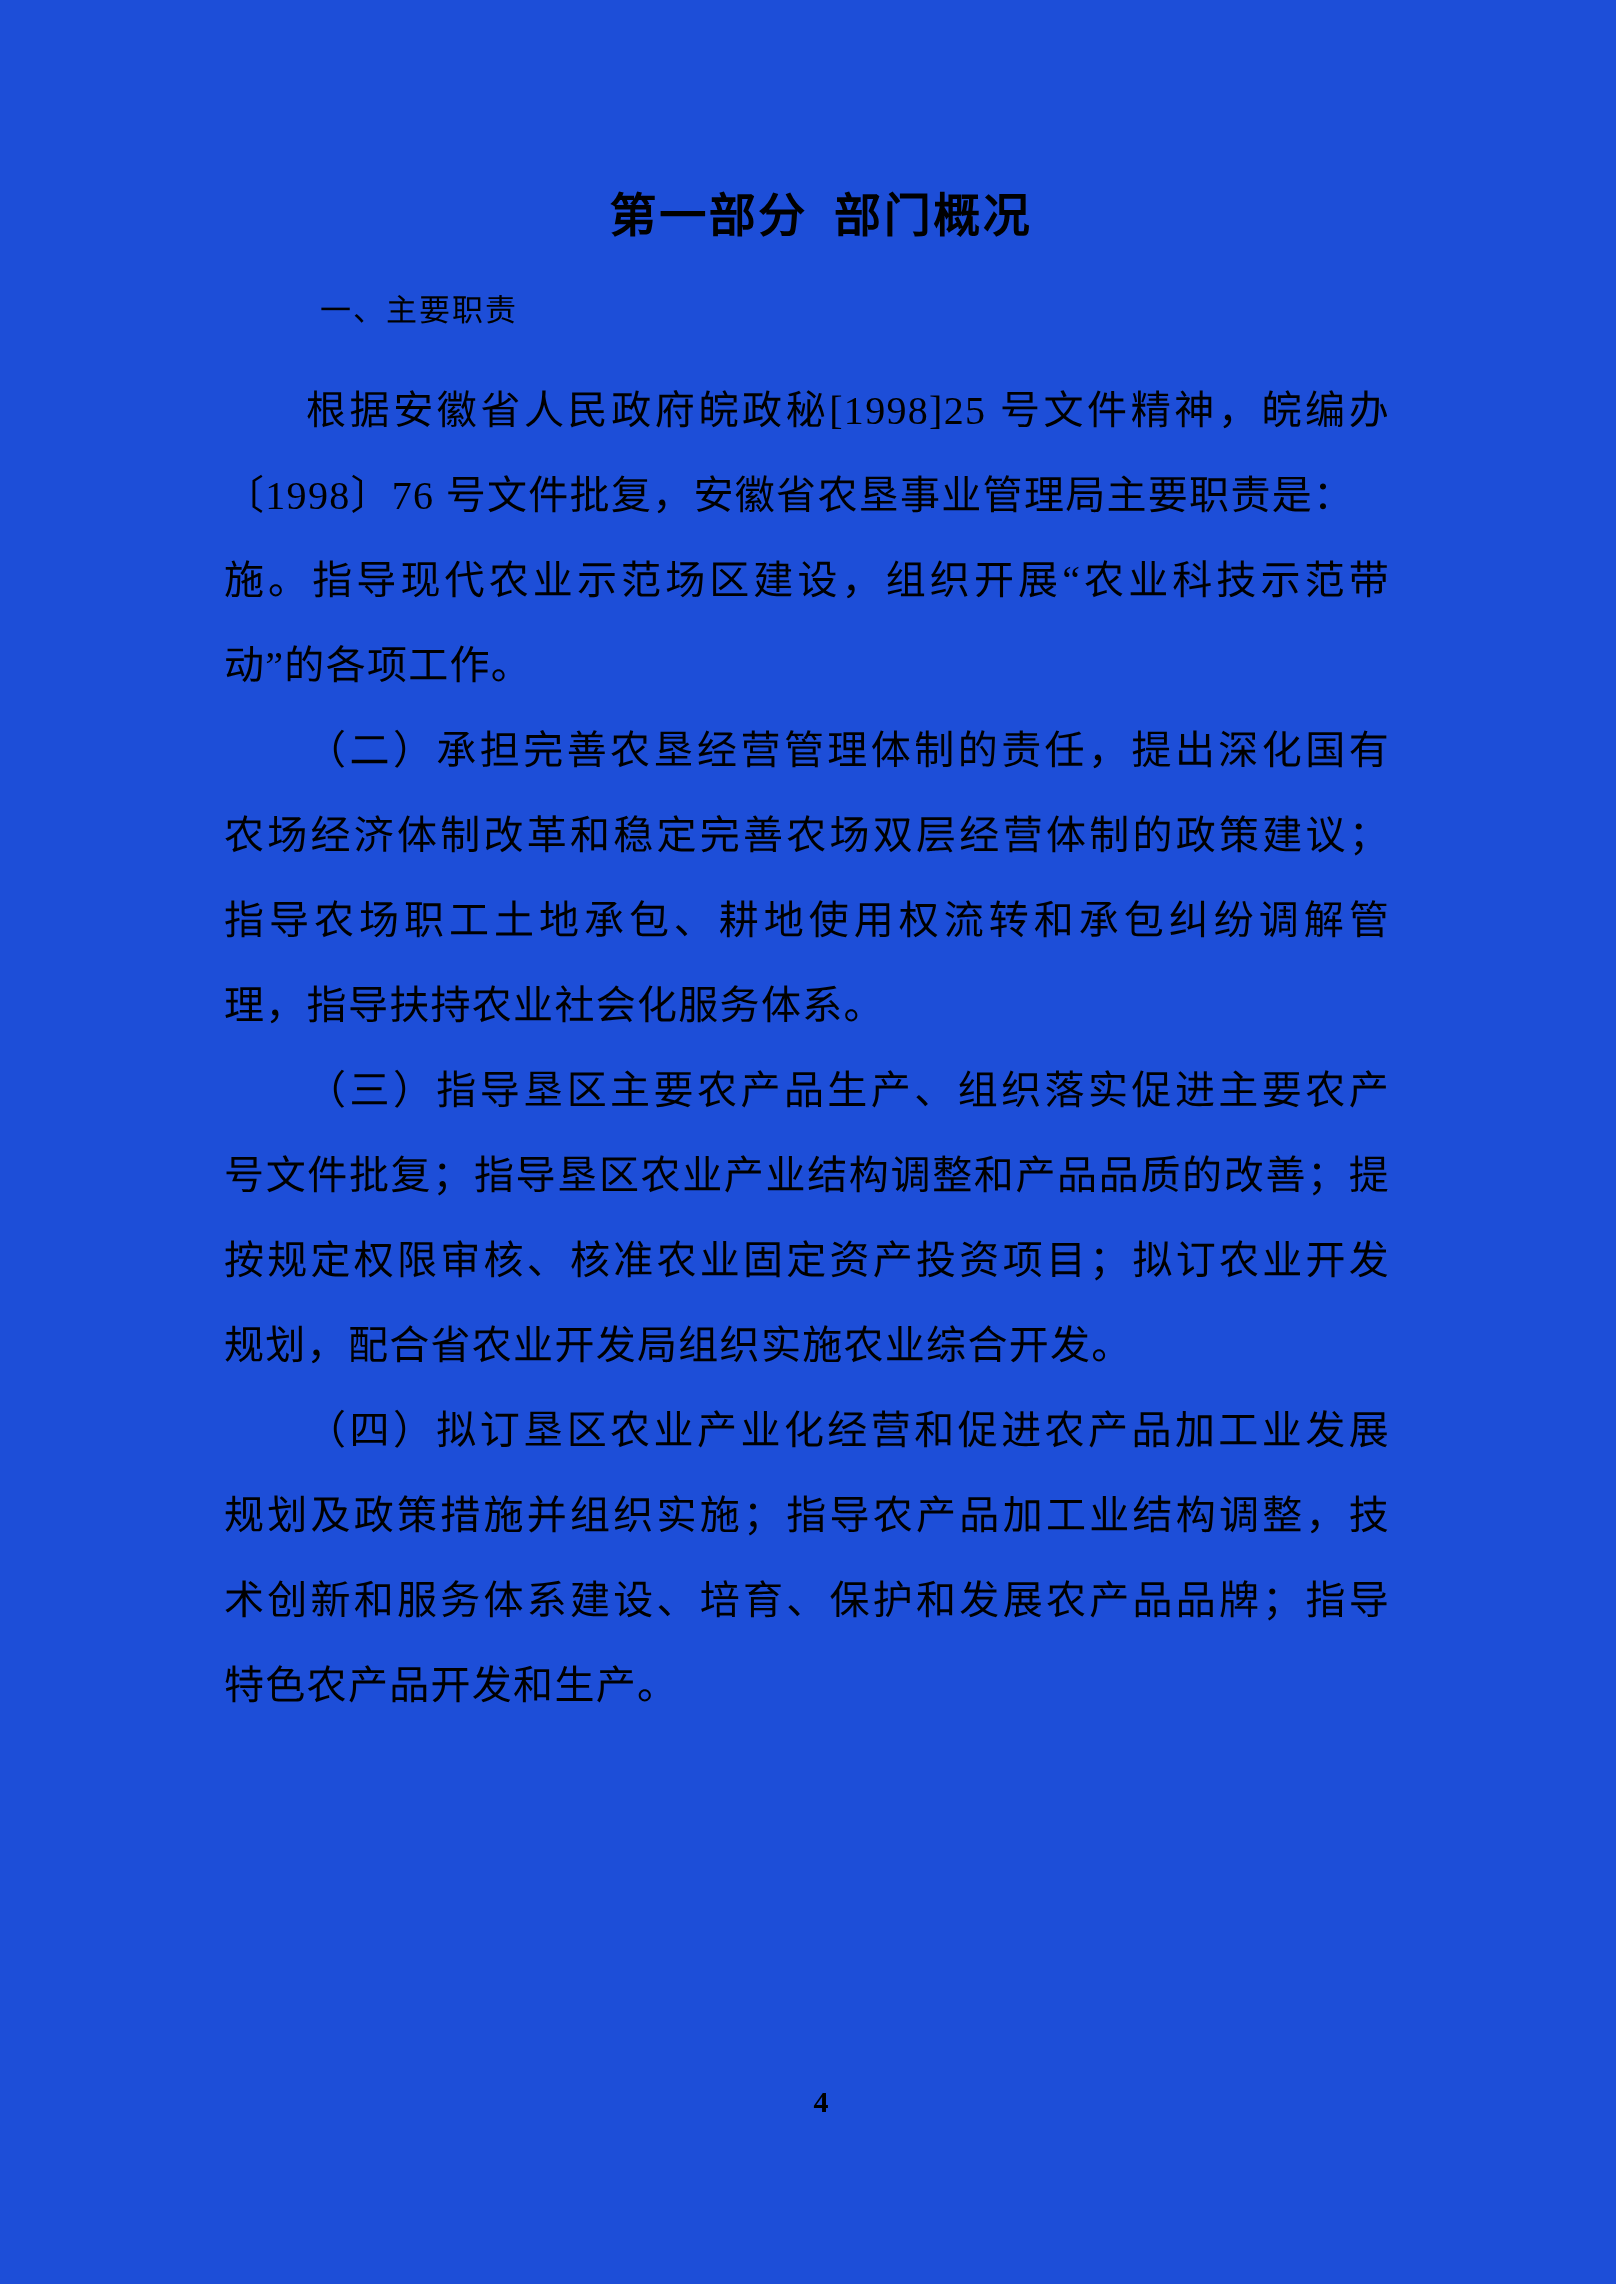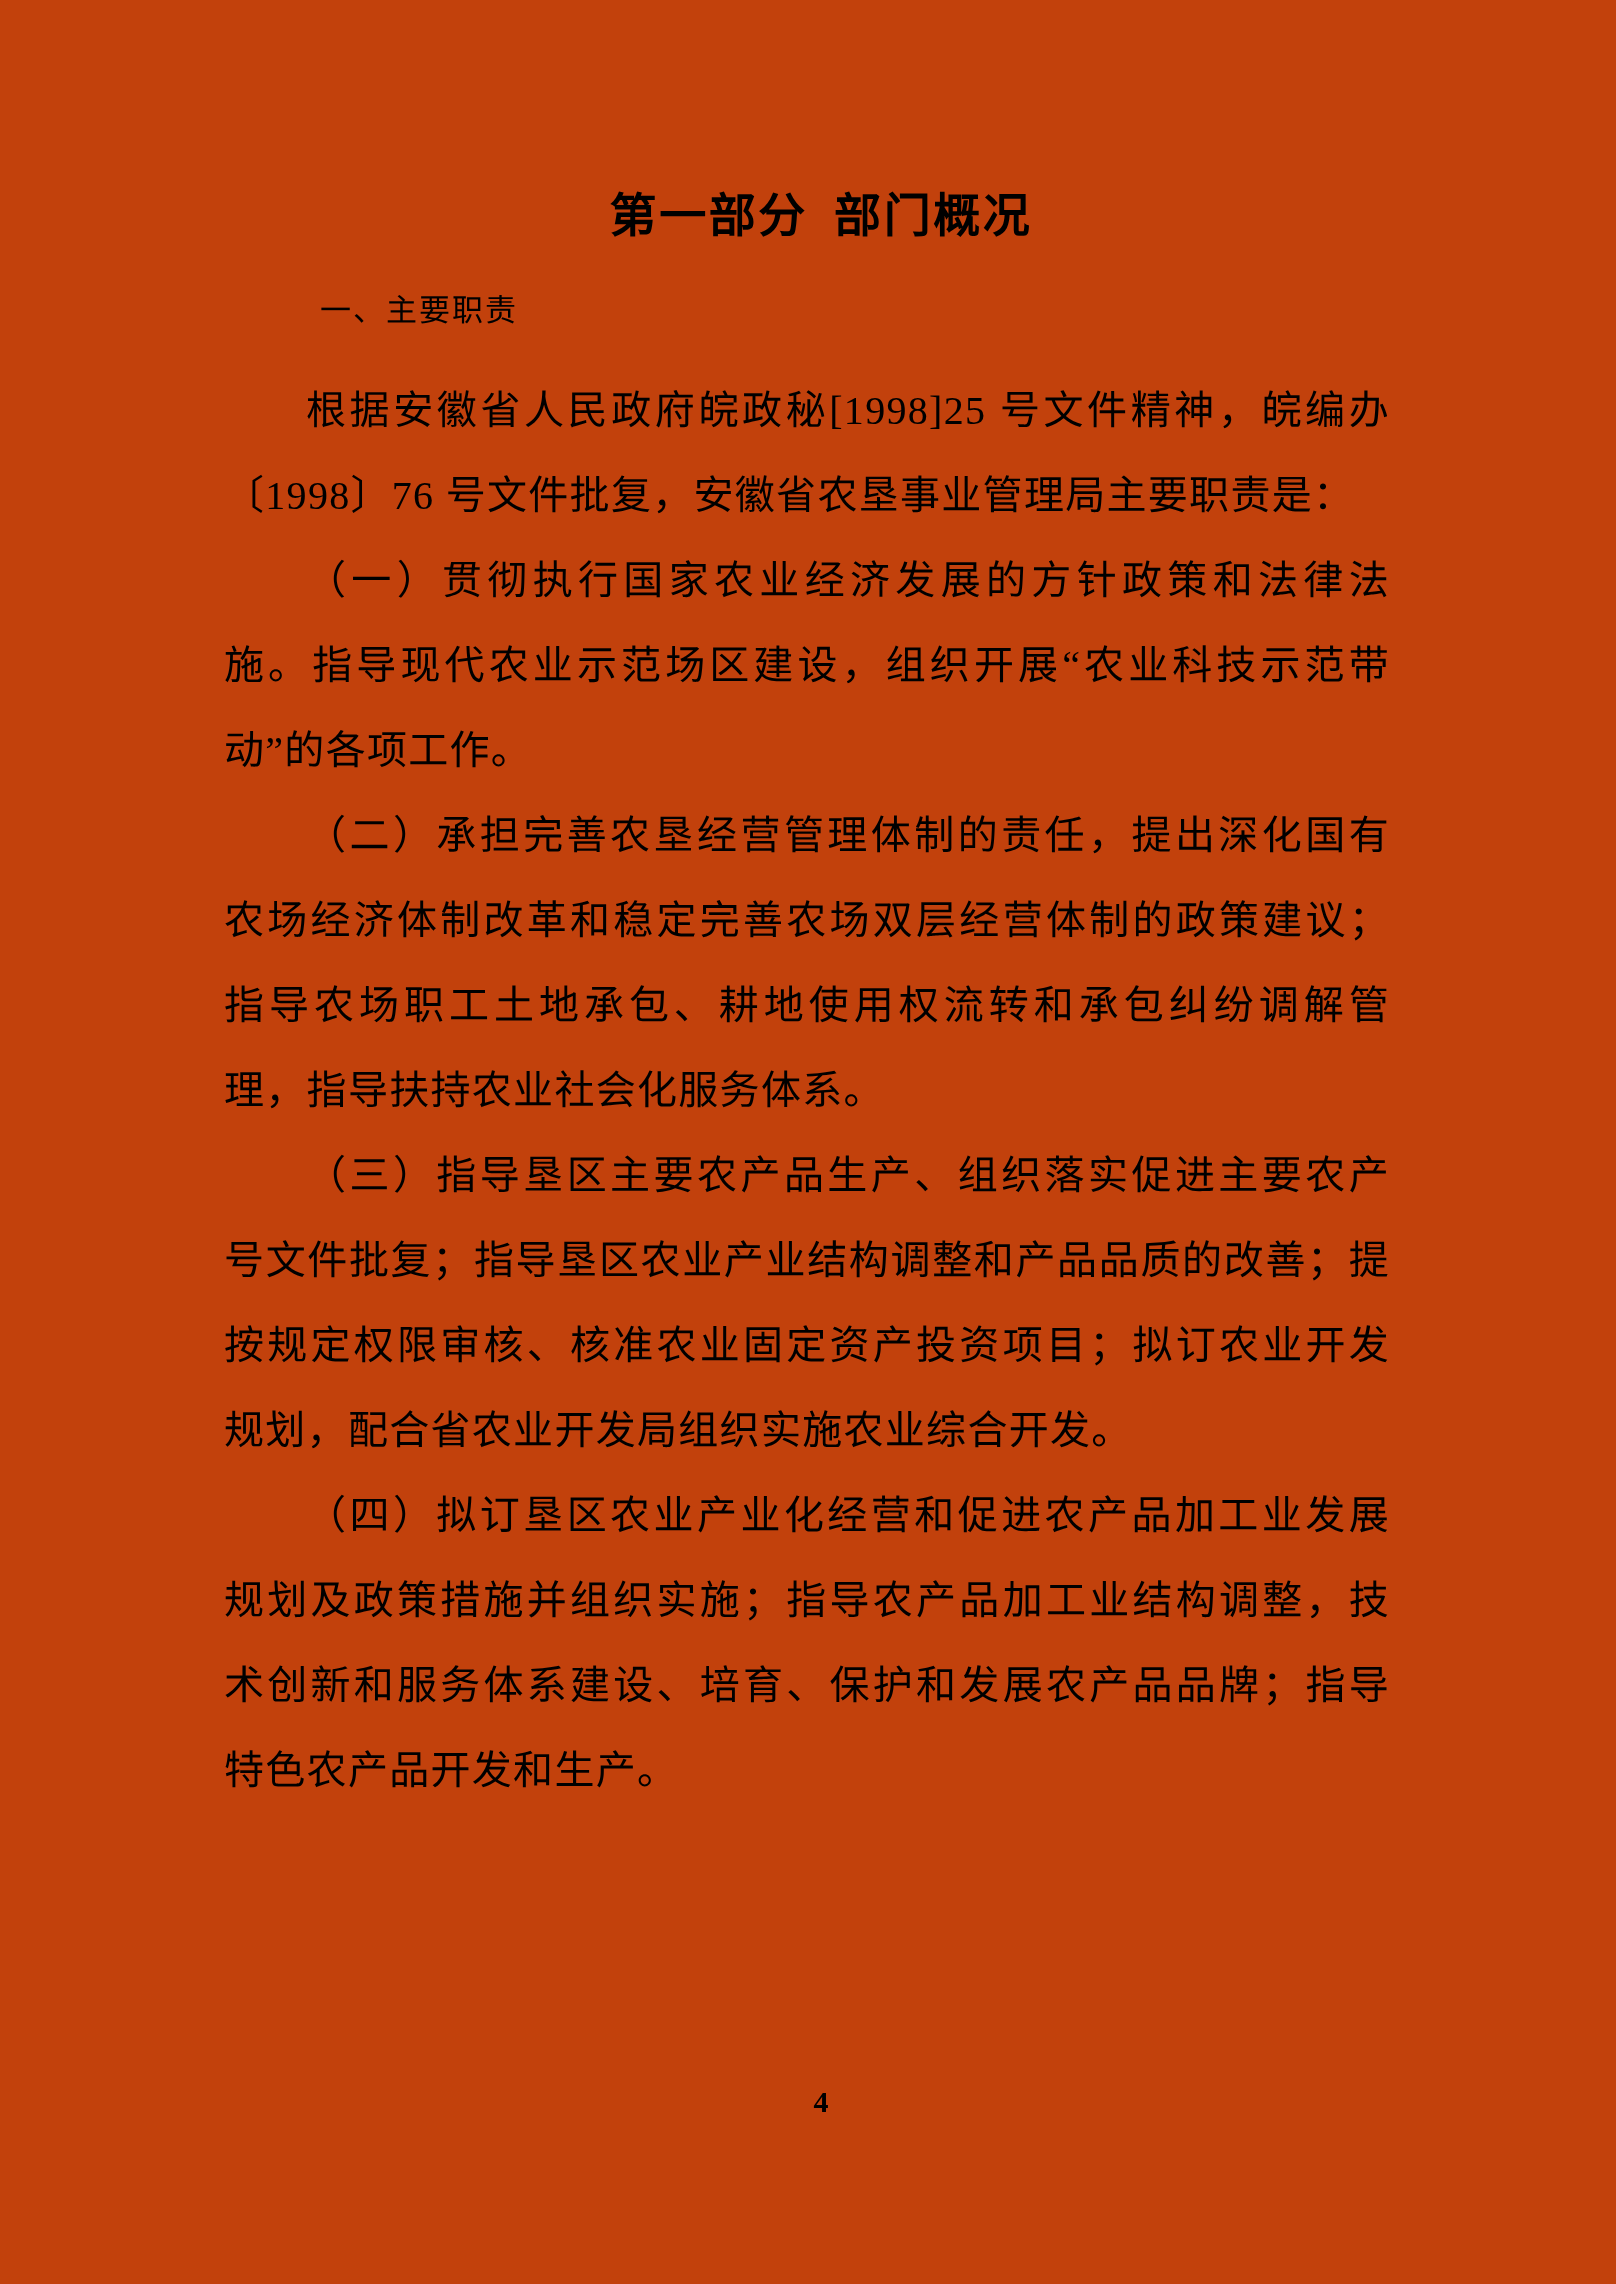--- a/index.html
+++ b/index.html
@@ -1,20 +1,20 @@
 <!DOCTYPE html>
 <html lang="zh-CN" style="font-size:10.4px"><head>
 <meta charset="utf-8">
 <style>
   html, body { margin: 0; padding: 0; background: #ffffff; }
   .page {
     position: relative;
     width: 1616px;
     height: 2284px;
-    background: #c2410c;
+    background: #1d4ed8;
     color: #000000;
     font-family: "Liberation Serif", serif;
     overflow: hidden;
   }
   .doc-title {
     position: absolute;
     left: 238px;
     top: 177px;
     width: 1166px;
     height: 78px;
@@ -76,21 +76,20 @@
 <body>
 
 <div class="page">
   <div class="doc-title">第一部分 部门概况</div>
 
   <div class="section-heading">一、主要职责</div>
 
   <div class="body-text">
       <div class="line indent fill">根据安徽省人民政府皖政秘[1998]25 号文件精神，皖编办</div>
       <div class="line">〔1998〕76 号文件批复，安徽省农垦事业管理局主要职责是：</div>
-      <div class="line indent fill">（一）贯彻执行国家农业经济发展的方针政策和法律法</div>
       <div class="line fill">施。指导现代农业示范场区建设，组织开展“农业科技示范带</div>
       <div class="line">动”的各项工作。</div>
       <div class="line indent fill">（二）承担完善农垦经营管理体制的责任，提出深化国有</div>
       <div class="line fill">农场经济体制改革和稳定完善农场双层经营体制的政策建议；</div>
       <div class="line fill">指导农场职工土地承包、耕地使用权流转和承包纠纷调解管</div>
       <div class="line">理，指导扶持农业社会化服务体系。</div>
       <div class="line indent fill">（三）指导垦区主要农产品生产、组织落实促进主要农产</div>
       <div class="line fill">号文件批复；指导垦区农业产业结构调整和产品品质的改善；提</div>
       <div class="line fill">按规定权限审核、核准农业固定资产投资项目；拟订农业开发</div>
       <div class="line">规划，配合省农业开发局组织实施农业综合开发。</div>

